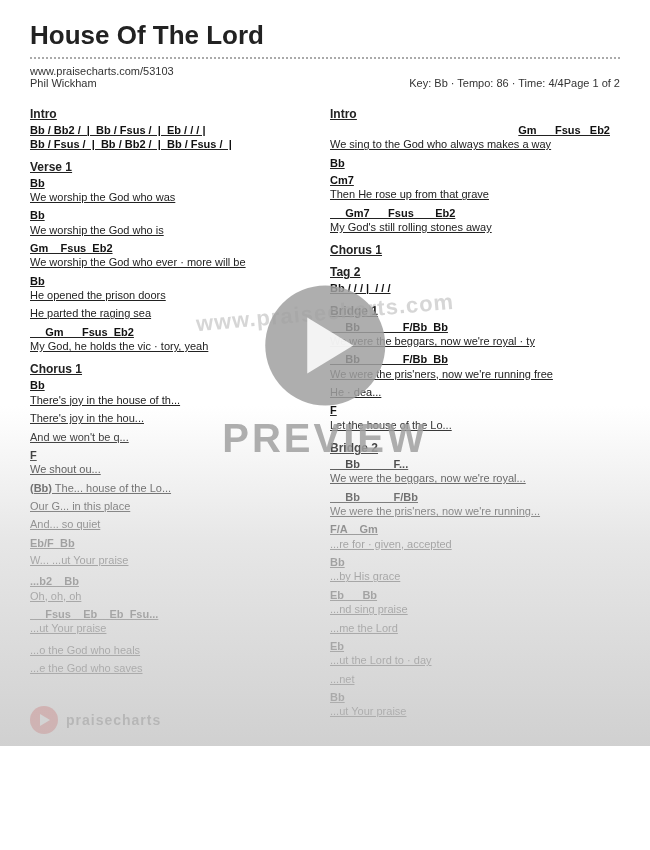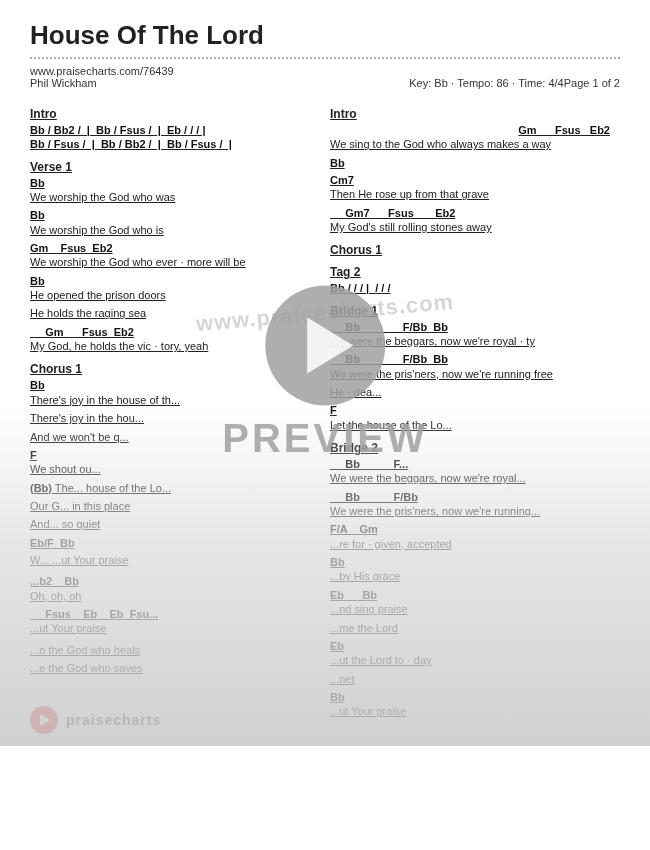--- a/index.html
+++ b/index.html
@@ -197,21 +197,21 @@
 <body>
 
 <div class="page">
 
   <h1>House Of The Lord</h1>
 
   <hr class="dotted-line">
 
   <div class="meta-row">
     <div class="meta-left">
-      <span>www.praisecharts.com/76439</span>
+      <span>www.praisecharts.com/53103</span>
       <span>Phil Wickham</span>
     </div>
     <div class="meta-right">
       <span>Key: Bb · Tempo: 86 · Time: 4/4</span>
       <span>Page 1 of 2</span>
     </div>
   </div>
 
   <div class="content-row">
 
@@ -236,21 +236,21 @@
         </div>
         <div class="chord-lyric-group">
           <div class="chord-line">Gm    Fsus  Eb2</div>
           <div class="lyric-line">We worship the God who ever · more will be</div>
         </div>
         <div class="chord-lyric-group">
           <div class="chord-line">Bb</div>
           <div class="lyric-line">He opened the prison doors</div>
         </div>
         <div class="chord-lyric-group">
-          <div class="lyric-line">He holds the raging sea</div>
+          <div class="lyric-line">He parted the raging sea</div>
         </div>
         <div class="chord-lyric-group">
           <div class="chord-line">     Gm      Fsus  Eb2</div>
           <div class="lyric-line">My God, he holds the vic · tory, yeah</div>
         </div>
       </div>
 
       <div class="block">
         <div class="section-title">Chorus 1</div>
 

